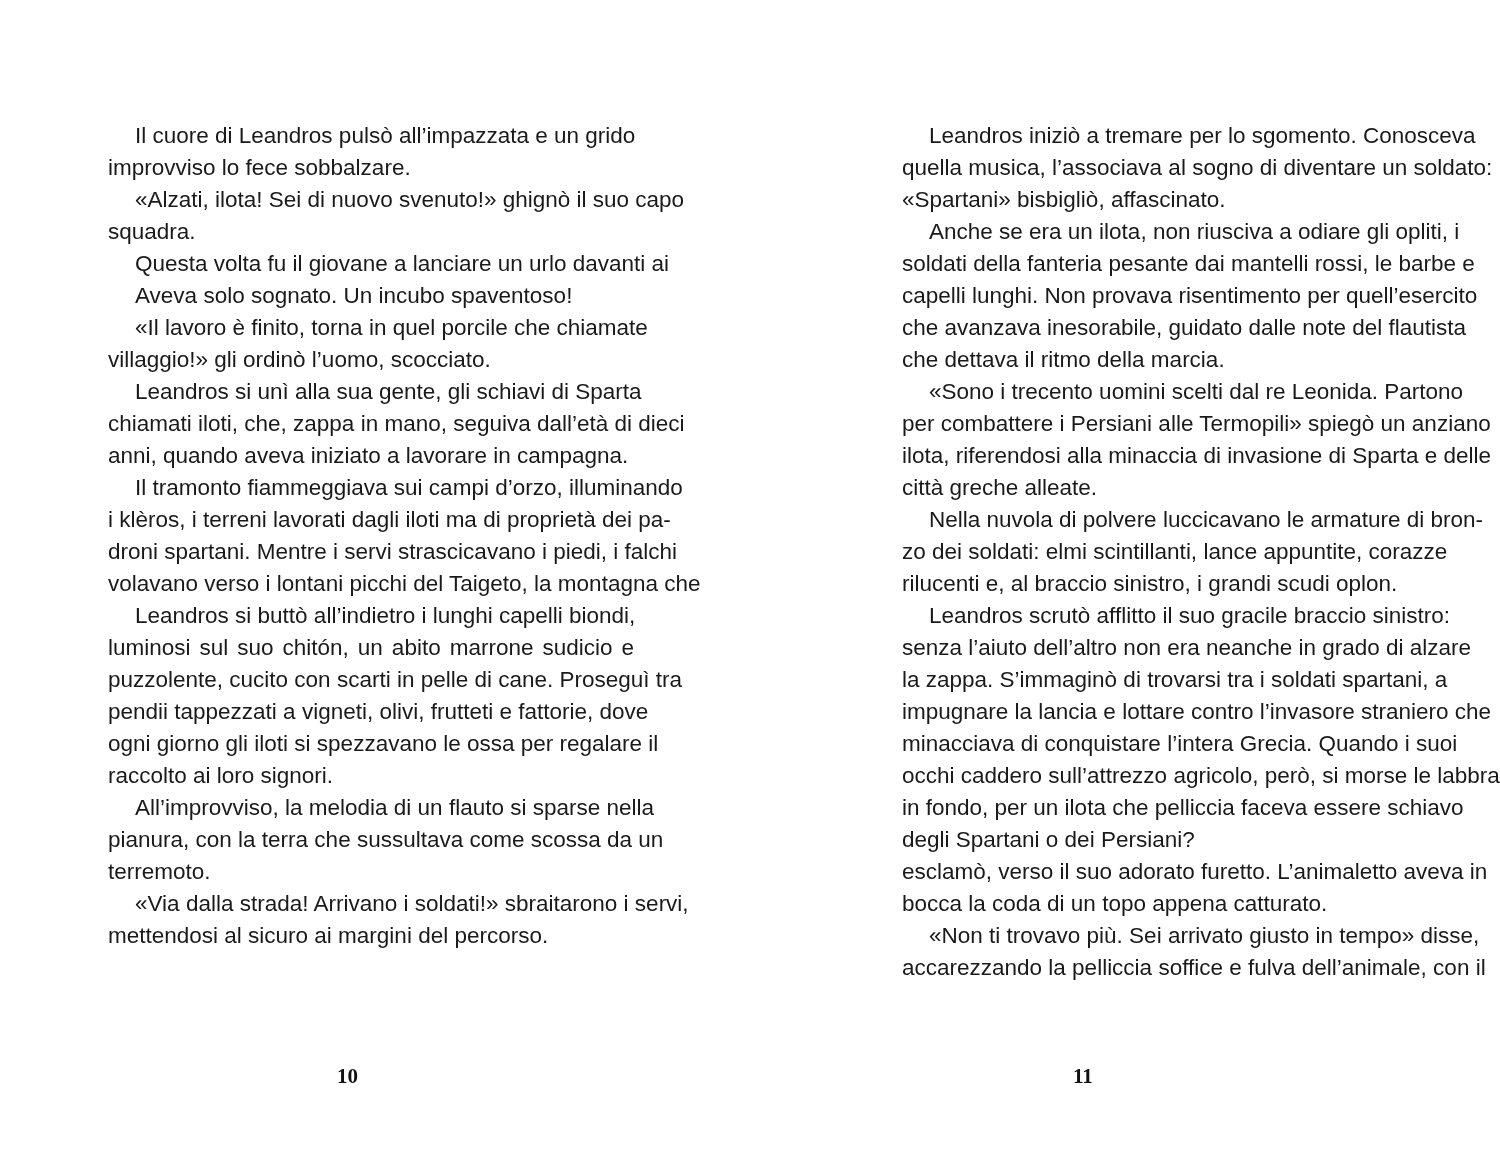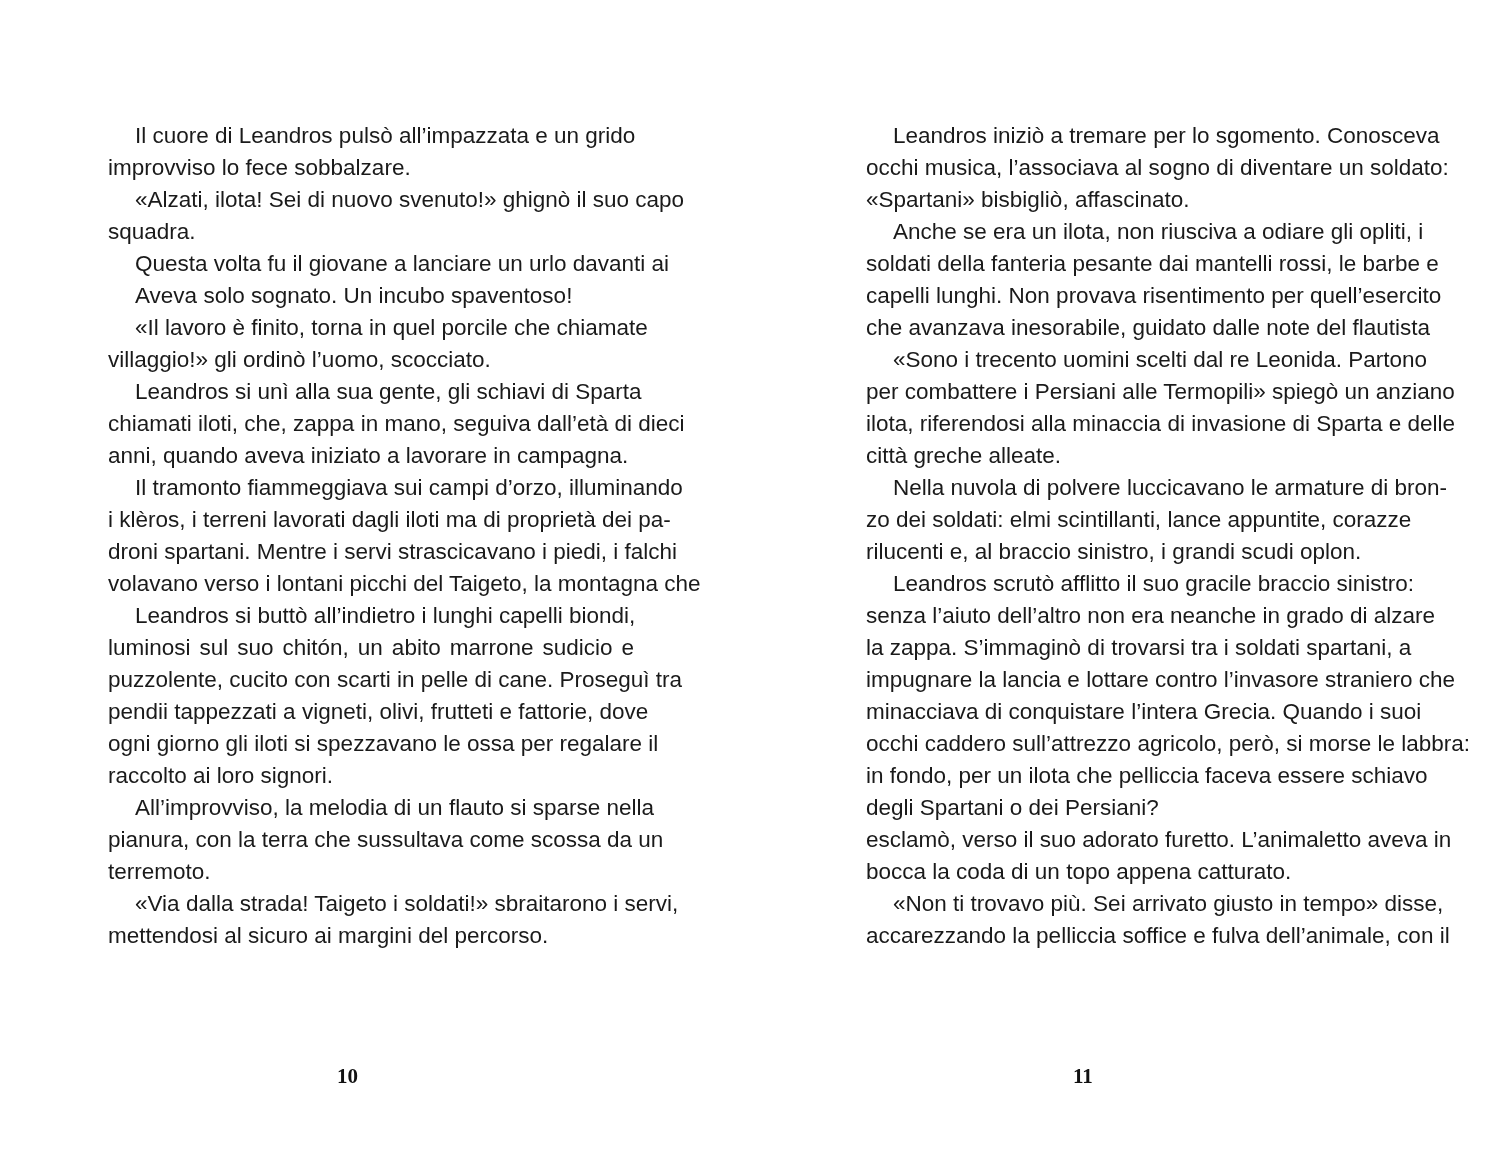--- a/index.html
+++ b/index.html
@@ -1,19 +1,19 @@
 <!DOCTYPE html>
 <html><head>
 <meta charset="utf-8">
 <style>
   html, body { margin: 0; padding: 0; background: #ffffff; }
   body { width: 1500px; height: 1150px; position: relative; overflow: hidden; }
   .page { position: absolute; top: 120px; width: 526px; }
   .page.left { left: 108px; }
-  .page.right { left: 866px; }
+  .page.right { left: 902px; }
   .line {
     font-family: Liberation Sans, sans-serif;
     font-size: 22.5px;
     color: #1a1a1a;
     height: 32px;
     line-height: 32px;
     white-space: nowrap;
     text-align: justify;
     text-align-last: justify;
   }
@@ -48,31 +48,32 @@
     <div class="line">volavano verso i lontani picchi del Taigeto, la montagna che</div>
     <div class="line indent">Leandros si buttò all’indietro i lunghi capelli biondi,</div>
     <div class="line">luminosi sul suo chitón, un abito marrone sudicio e</div>
     <div class="line">puzzolente, cucito con scarti in pelle di cane. Proseguì tra</div>
     <div class="line">pendii tappezzati a vigneti, olivi, frutteti e fattorie, dove</div>
     <div class="line">ogni giorno gli iloti si spezzavano le ossa per regalare il</div>
     <div class="line last">raccolto ai loro signori.</div>
     <div class="line indent">All’improvviso, la melodia di un flauto si sparse nella</div>
     <div class="line">pianura, con la terra che sussultava come scossa da un</div>
     <div class="line last">terremoto.</div>
-    <div class="line indent">«Via dalla strada! Taigeto i soldati!» sbraitarono i servi,</div>
+    <div class="line indent">«Via dalla strada! Arrivano i soldati!» sbraitarono i servi,</div>
     <div class="line last">mettendosi al sicuro ai margini del percorso.</div>
   </div>
 <div class="page right" id="right">
     <div class="line indent">Leandros iniziò a tremare per lo sgomento. Conosceva</div>
-    <div class="line">occhi musica, l’associava al sogno di diventare un soldato:</div>
+    <div class="line">quella musica, l’associava al sogno di diventare un soldato:</div>
     <div class="line last">«Spartani» bisbigliò, affascinato.</div>
     <div class="line indent">Anche se era un ilota, non riusciva a odiare gli opliti, i</div>
     <div class="line">soldati della fanteria pesante dai mantelli rossi, le barbe e</div>
     <div class="line">capelli lunghi. Non provava risentimento per quell’esercito</div>
     <div class="line">che avanzava inesorabile, guidato dalle note del flautista</div>
+    <div class="line last">che dettava il ritmo della marcia.</div>
     <div class="line indent">«Sono i trecento uomini scelti dal re Leonida. Partono</div>
     <div class="line">per combattere i Persiani alle Termopili» spiegò un anziano</div>
     <div class="line">ilota, riferendosi alla minaccia di invasione di Sparta e delle</div>
     <div class="line last">città greche alleate.</div>
     <div class="line indent">Nella nuvola di polvere luccicavano le armature di bron-</div>
     <div class="line">zo dei soldati: elmi scintillanti, lance appuntite, corazze</div>
     <div class="line last">rilucenti e, al braccio sinistro, i grandi scudi oplon.</div>
     <div class="line indent">Leandros scrutò afflitto il suo gracile braccio sinistro:</div>
     <div class="line">senza l’aiuto dell’altro non era neanche in grado di alzare</div>
     <div class="line">la zappa. S’immaginò di trovarsi tra i soldati spartani, a</div>

